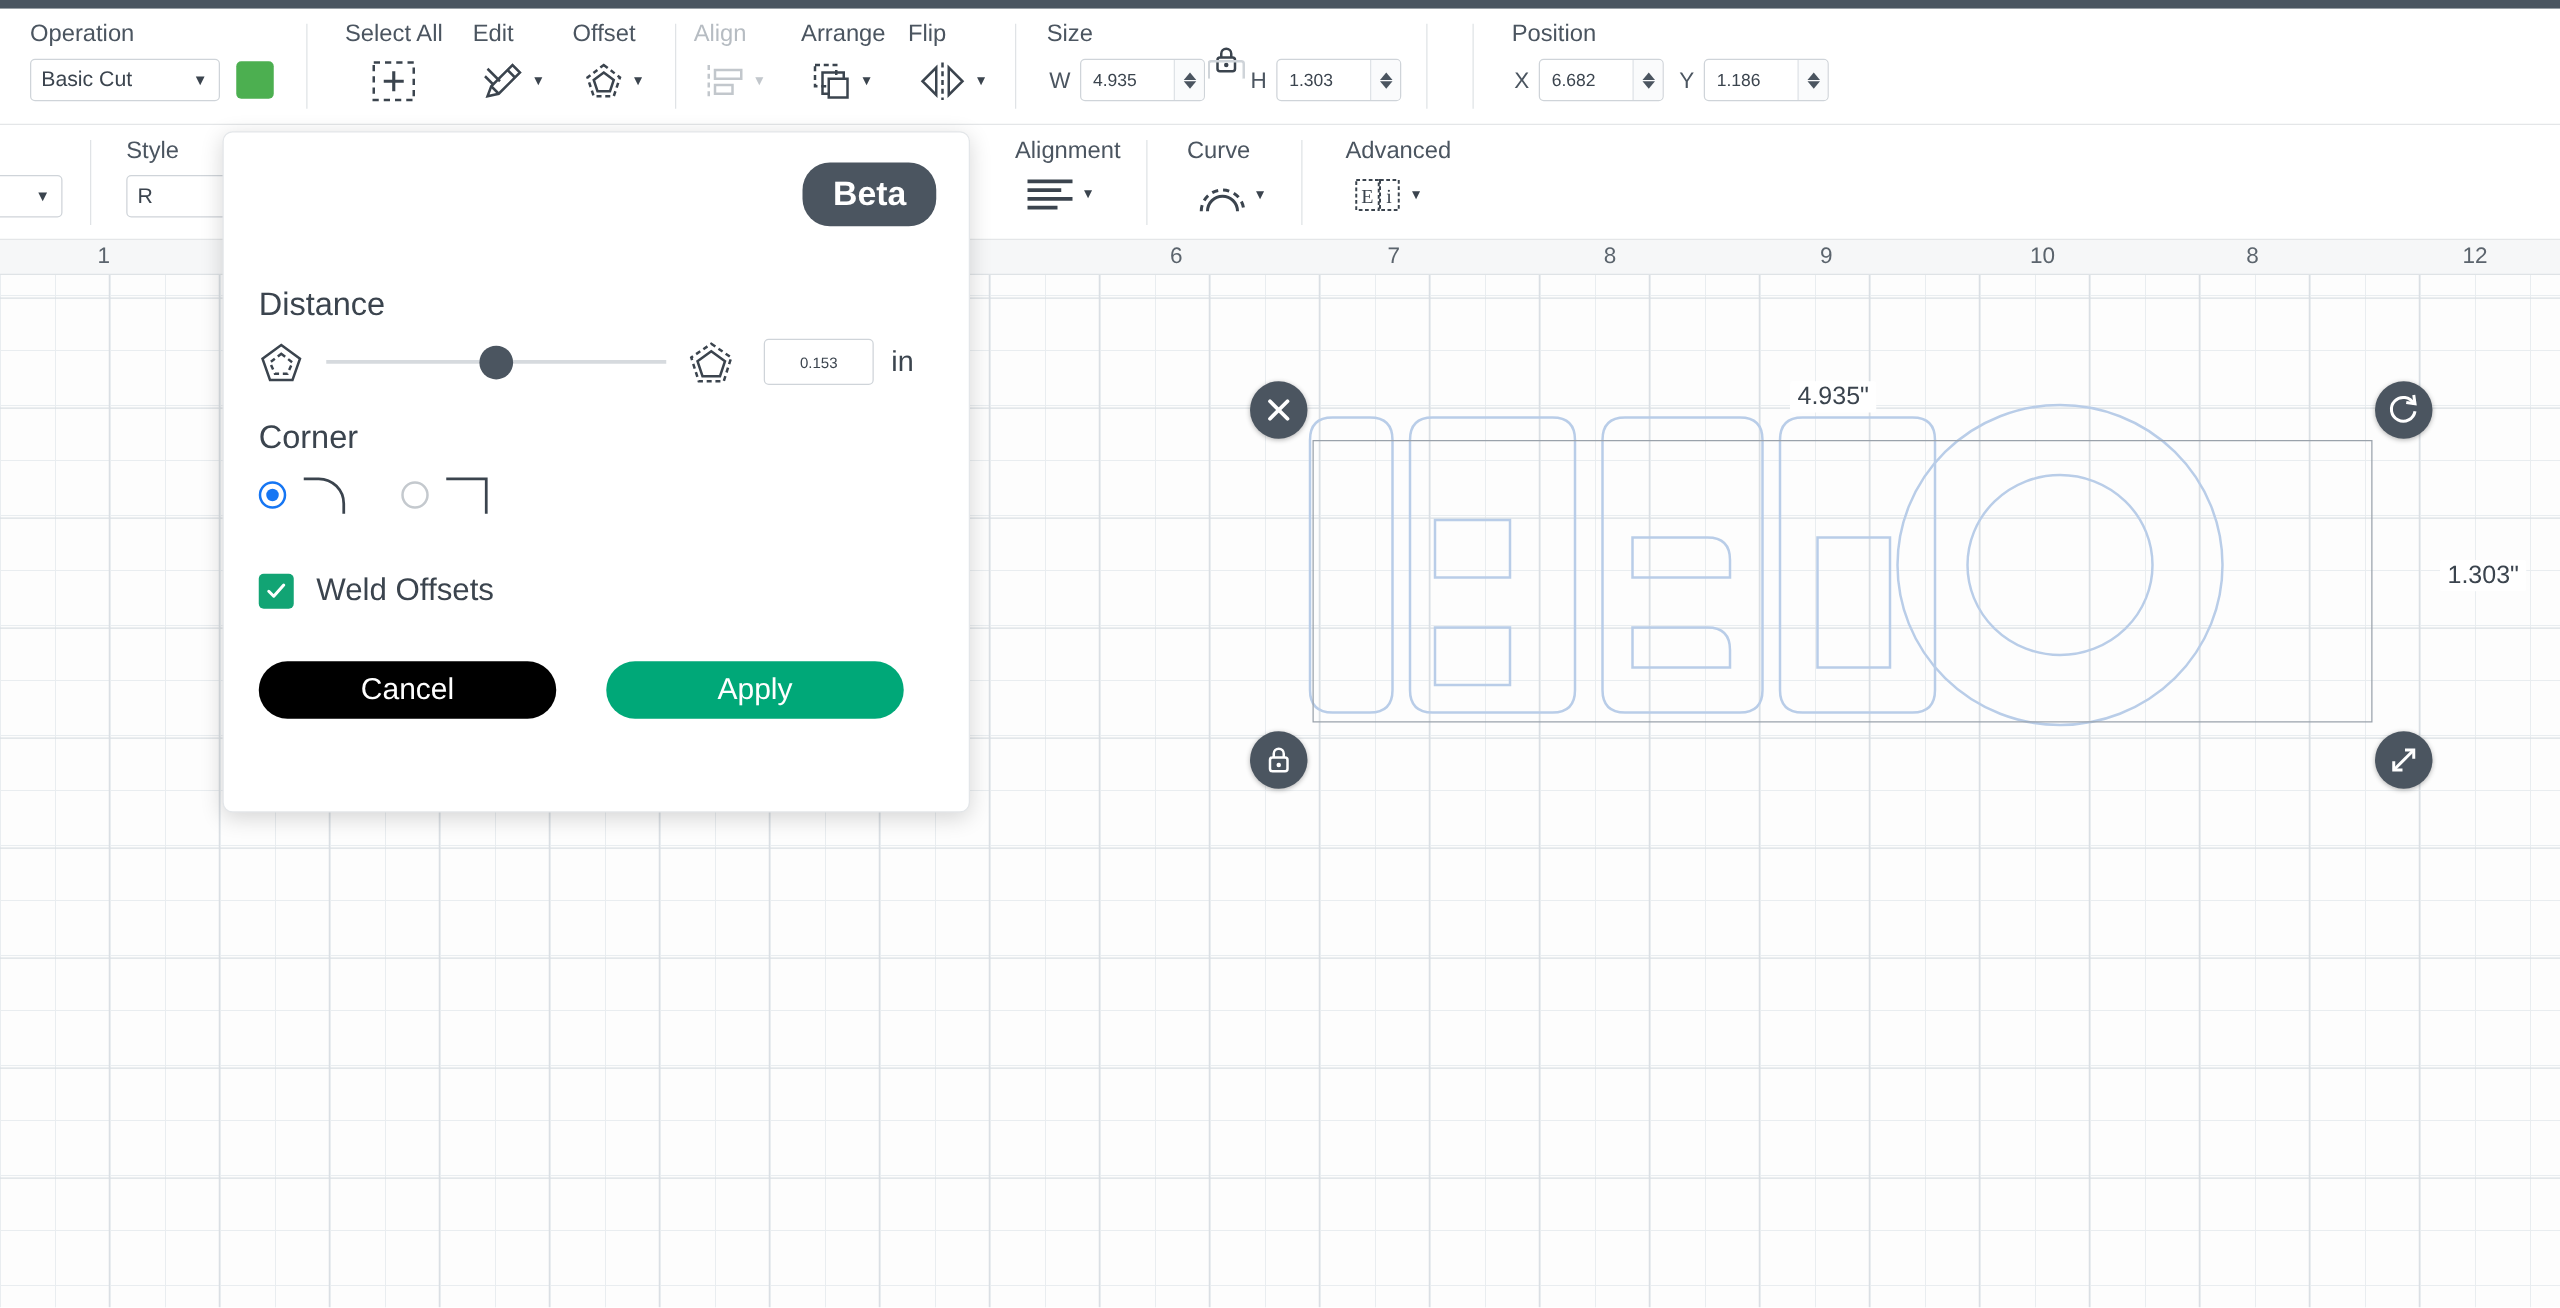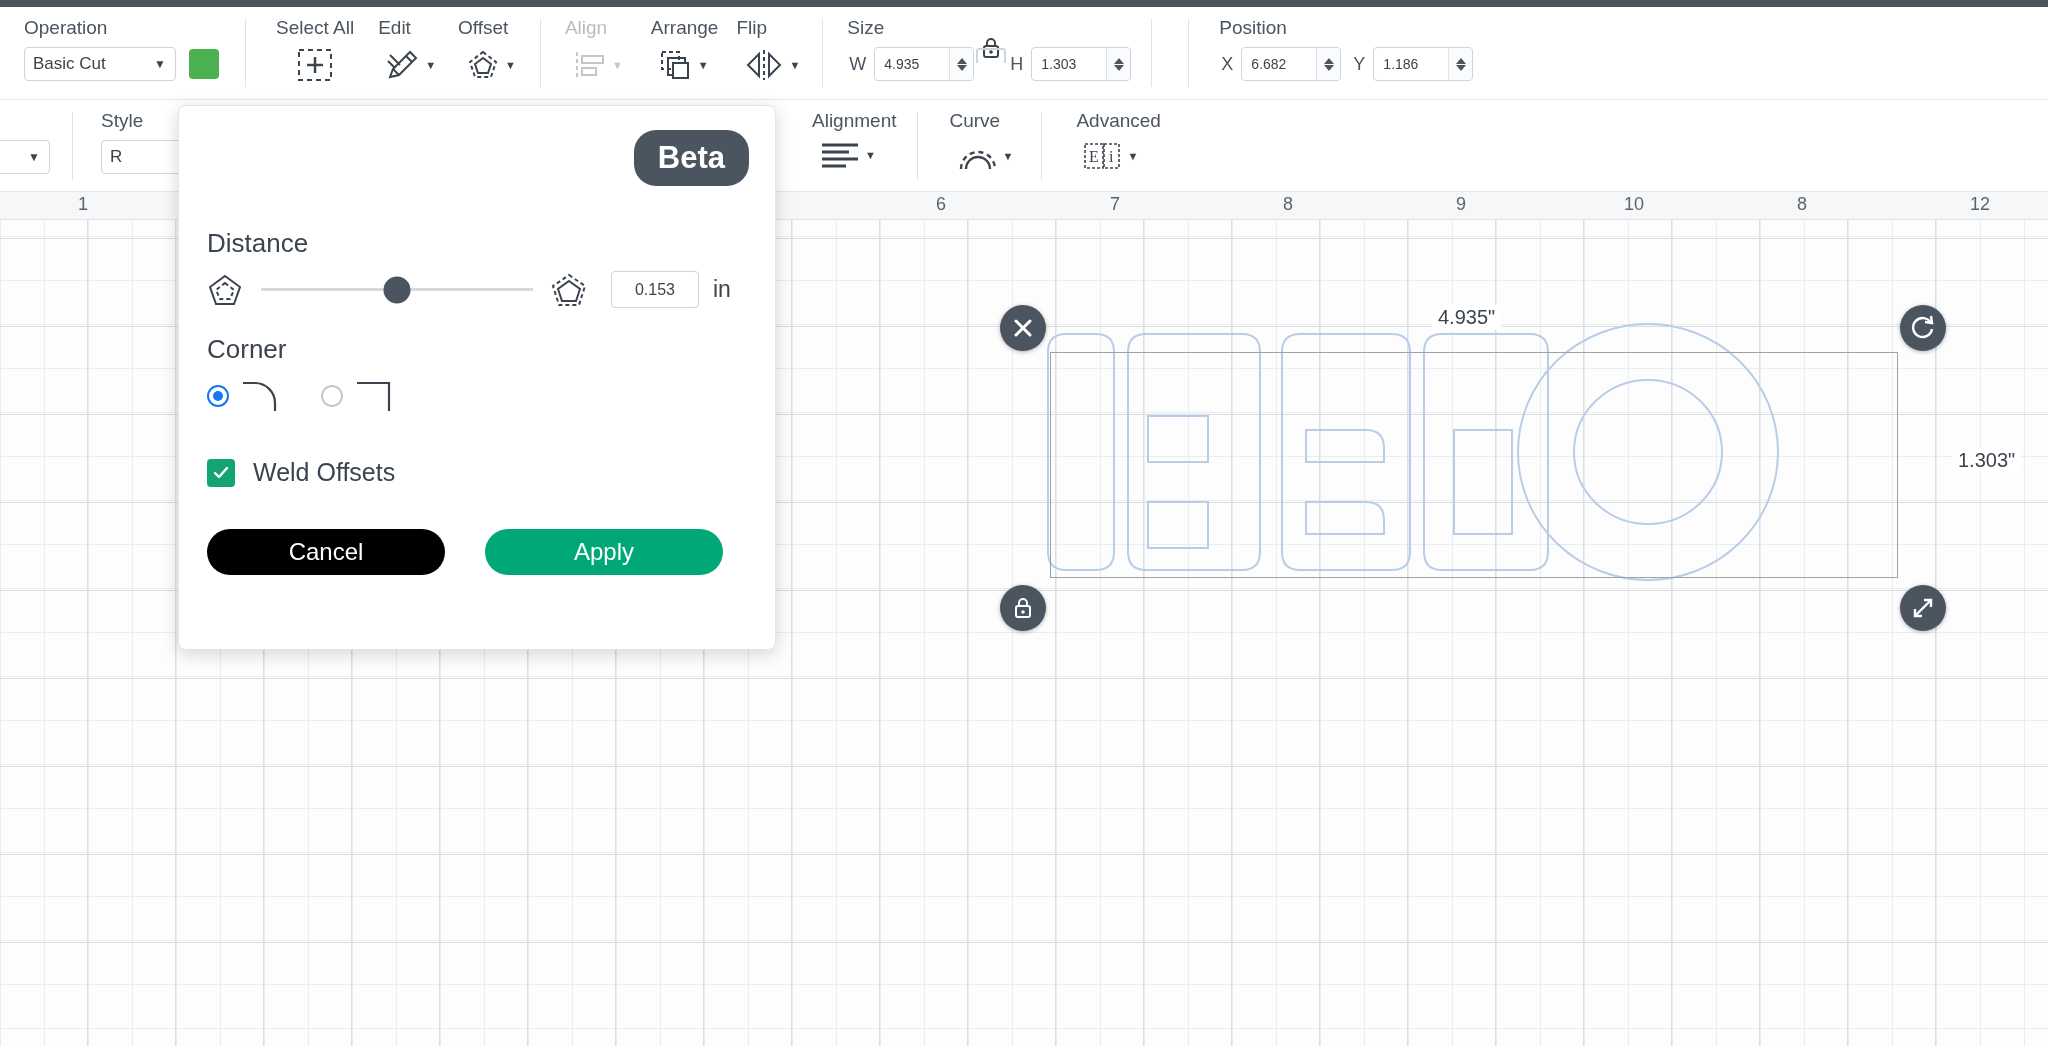--- a/index.html
+++ b/index.html
@@ -123,36 +123,36 @@
 
   
   .dialog {
     position: absolute; left: 178px; top: 105px; width: 598px; height: 545px;
     background: #fff; border: 1px solid #e3e6e9; border-radius: 8px;
     box-shadow: 0 4px 18px rgba(0,0,0,.16);
   }
   .beta {
     position: absolute; right: 26px; top: 24px;
     background: #4b5560; color: #fff; border-radius: 22px;
-    padding: 10px 24px; font-size: 31px; font-weight: bold;
+    padding: 10px 24px; font-size: 27px; font-weight: bold;
   }
   .sectitle {
     position: absolute; left: 28px; font-size: 26px; color: #3b444e;
   }
   .sliderrow { position: absolute; left: 28px; top: 165px; display: flex; align-items: center; }
   .track { width: 272px; height: 3px; background: #d6dade; position: relative; margin: 0 18px; }
   .track .center { position: absolute; left: 50%; top: -11px; width: 2px; height: 25px; background: #c7cdd2; }
   .knob {
     position: absolute; left: 50%; top: 50%; transform: translate(-50%,-50%);
     width: 27px; height: 27px; border-radius: 50%; background: #4b5560; cursor: pointer;
   }
   .distfield {
     width: 88px; height: 37px; border: 1px solid #cfd4d9; border-radius: 4px;
     display: flex; align-items: center; justify-content: center;
-    font-size: 16px; color: #3b444e; margin-left: 24px; background: #fff;
+    font-size: 12px; color: #3b444e; margin-left: 24px; background: #fff;
   }
   .unit { font-size: 23px; color: #3b444e; margin-left: 14px; }
 
   .cornerrow { position: absolute; left: 28px; top: 272px; display: flex; align-items: center; gap: 38px; }
   .radiowrap { display: flex; align-items: center; gap: 10px; cursor: pointer; }
   .radio { width: 22px; height: 22px; border-radius: 50%; border: 2px solid #c4c9ce; background: #fff; position: relative; }
   .radio.on { border-color: #1676f3; }
   .radio.on::after {
     content: ""; position: absolute; left: 4px; top: 4px; width: 10px; height: 10px;
     border-radius: 50%; background: #1676f3;
@@ -238,21 +238,21 @@
             <polygon points="19,5 32,15 27,30 11,30 6,15" fill="none" stroke="#3b444e" stroke-width="2" stroke-dasharray="4,3"></polygon>
             <polygon points="19,11 27,17 24,26 14,26 11,17" fill="none" stroke="#3b444e" stroke-width="2"></polygon>
           </svg>
           <span class="caretdn">▼</span>
         </div>
       </div>
     </div>
 
     <div class="vdiv" style="margin-left:18px;"></div>
 
-    <div class="tgroup" style="margin-left:10px;">
+    <div class="tgroup" style="">
       <div class="tlabel dim">Align</div>
       <div class="trow">
         <div class="iconbtn">
           <svg width="38" height="36" viewBox="0 0 38 36">
             <line x1="6" y1="5" x2="6" y2="31" stroke="#c2c7cc" stroke-width="2" stroke-dasharray="4,3"></line>
             <rect x="11" y="9" width="21" height="7" fill="none" stroke="#c2c7cc" stroke-width="2"></rect>
             <rect x="11" y="21" width="14" height="7" fill="none" stroke="#c2c7cc" stroke-width="2"></rect>
           </svg>
           <span class="caretdn dim">▼</span>
         </div>

